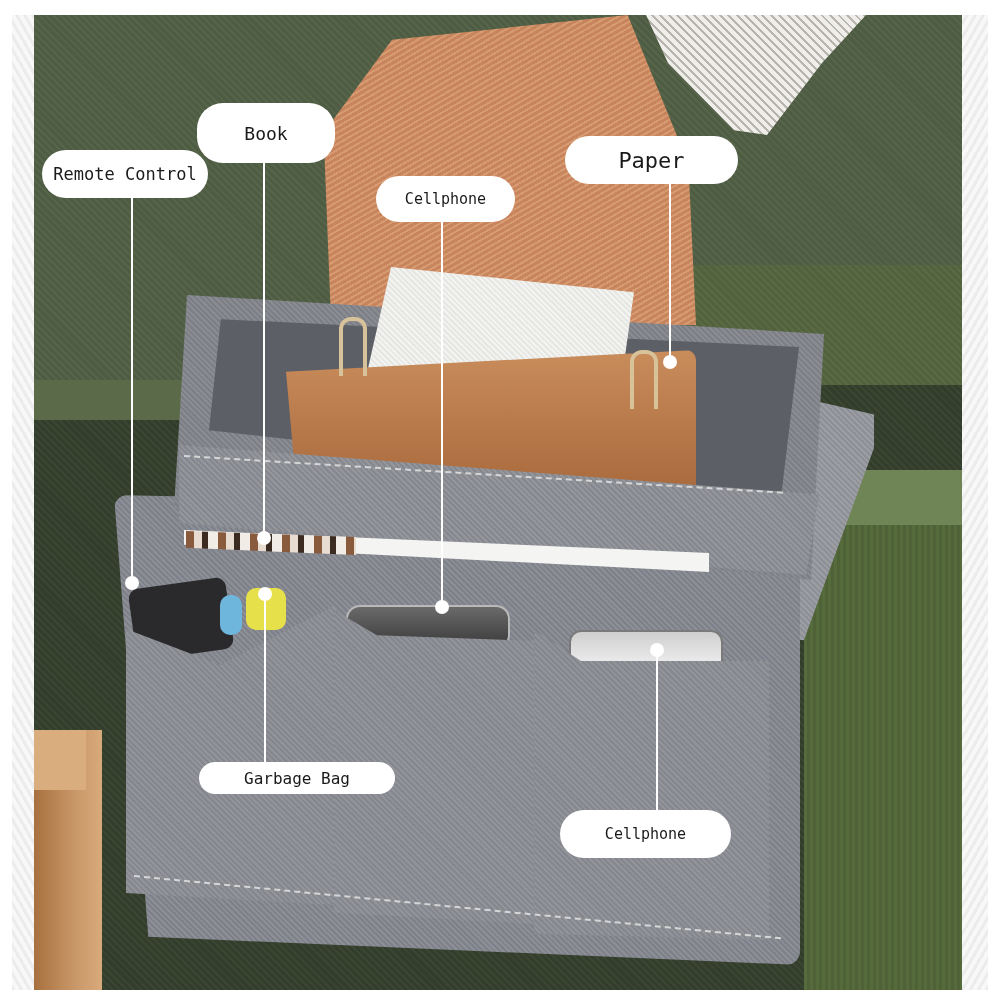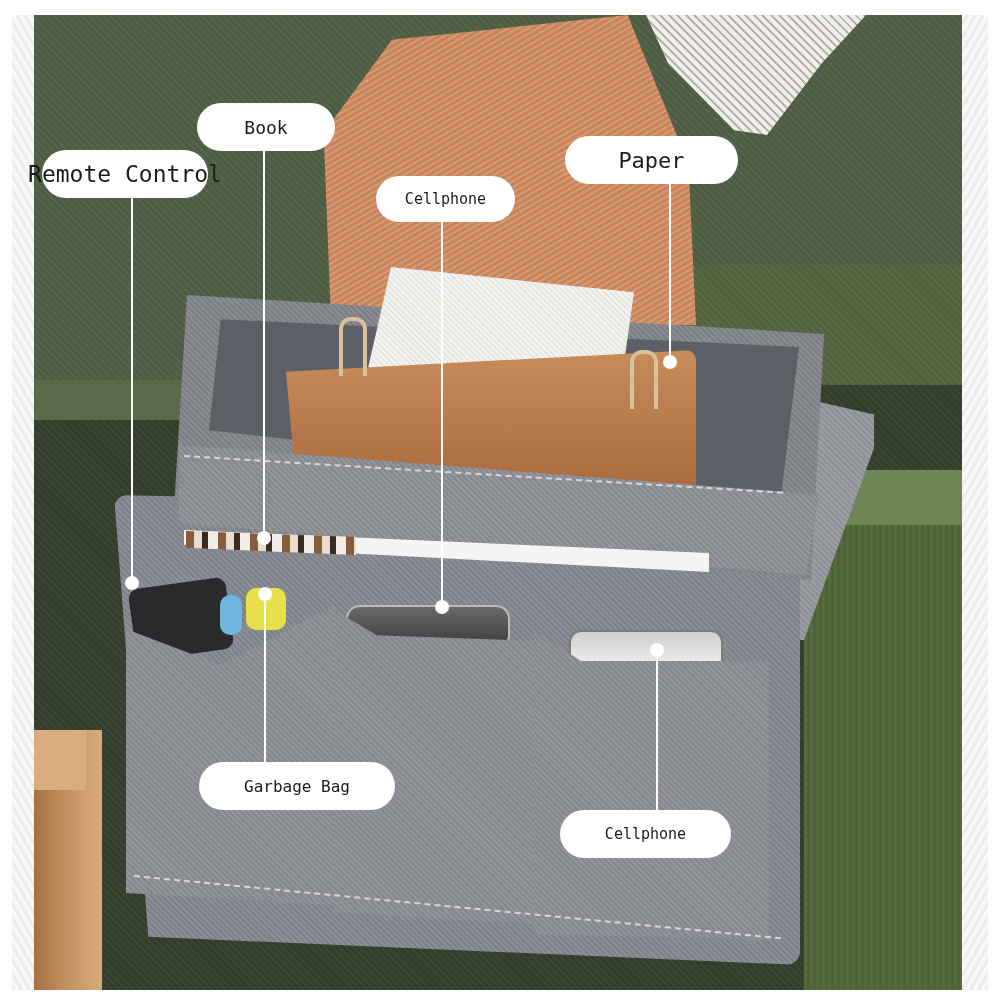--- a/index.html
+++ b/index.html
@@ -90,18 +90,18 @@
 <div class="leader" style="left:264px; top:595px; height:168px;"></div>
 <div class="leader" style="left:656px; top:650px; height:160px;"></div>
 
 <div class="dot" style="left:132px; top:583px;"></div>
 <div class="dot" style="left:264px; top:538px;"></div>
 <div class="dot" style="left:442px; top:607px;"></div>
 <div class="dot" style="left:670px; top:362px;"></div>
 <div class="dot" style="left:265px; top:594px;"></div>
 <div class="dot" style="left:657px; top:650px;"></div>
 
-<div class="label" style="left:42px; top:150px; width:166px; height:48px; font-size:23px;">Remote Control</div>
-<div class="label" style="left:197px; top:103px; width:138px; height:48px; font-size:18px;">Book</div>
+<div class="label" style="left:42px; top:150px; width:166px; height:48px; font-size:17px;">Remote Control</div>
+<div class="label" style="left:197px; top:103px; width:138px; height:60px; font-size:18px;">Book</div>
 <div class="label" style="left:376px; top:176px; width:139px; height:46px; font-size:15px;">Cellphone</div>
 <div class="label" style="left:565px; top:136px; width:173px; height:48px; font-size:22px;">Paper</div>
-<div class="label" style="left:199px; top:762px; width:196px; height:48px; font-size:16px;">Garbage Bag</div>
+<div class="label" style="left:199px; top:762px; width:196px; height:32px; font-size:16px;">Garbage Bag</div>
 <div class="label" style="left:560px; top:810px; width:171px; height:48px; font-size:15px;">Cellphone</div>
 
 </body></html>

